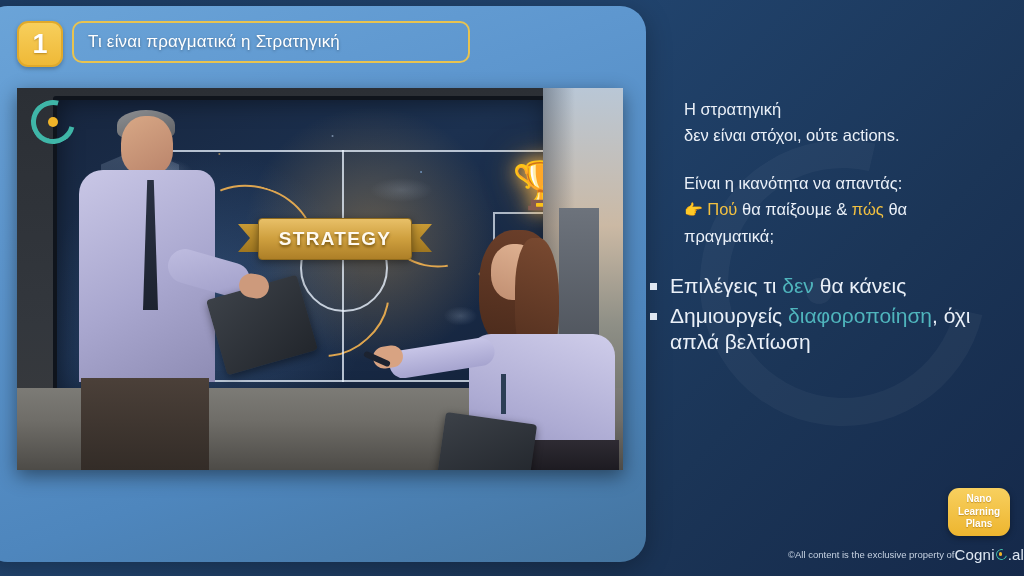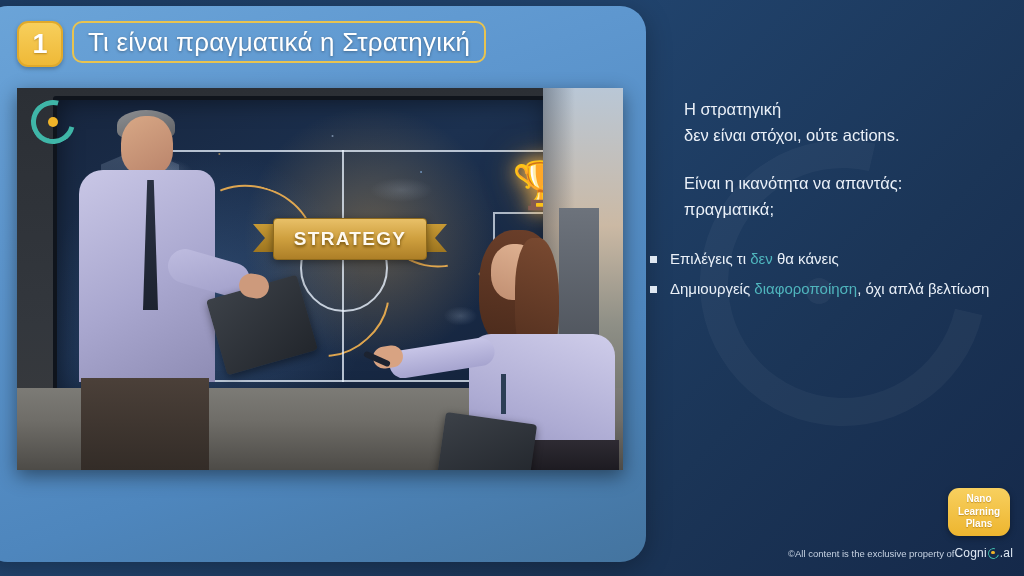--- a/index.html
+++ b/index.html
@@ -28,21 +28,21 @@
              background:linear-gradient(180deg,#f7cf5c 0%,#efb937 100%);
              border:2px solid #e0a92a;display:flex;align-items:center;justify-content:center;
              box-shadow:0 2px 4px rgba(0,0,0,.25);}
   .badge-num span{color:#fff;font-size:27px;font-weight:bold;line-height:1;
              text-shadow:0 1px 2px rgba(140,90,0,.55);}
 
   
   .title-box{position:absolute;left:72px;top:21px;height:42px;min-width:398px;
              border:2px solid #e8c350;border-radius:10px;display:flex;align-items:center;
              padding:0 14px;box-sizing:border-box;}
-  .title-box span{color:#ffffff;font-size:26px;letter-spacing:.2px;white-space:nowrap;
+  .title-box span{color:#ffffff;font-size:17px;letter-spacing:.2px;white-space:nowrap;
              text-shadow:0 1px 3px rgba(0,0,0,.35);}
 
   
   .photo{position:absolute;left:17px;top:88px;width:606px;height:382px;overflow:hidden;
          box-shadow:0 6px 18px rgba(0,0,0,.45);background:#1a2334;}
   .ph-layer{position:absolute;inset:0;}
 
   
   .ph-room{background:linear-gradient(180deg,#2b2f35 0%,#33373d 62%,#3a3b3c 100%);}
   
@@ -97,21 +97,21 @@
       clip-path:polygon(50% 0,100% 18%,100% 62%,50% 100%,0 62%,0 18%);
       border:0;box-shadow:0 0 18px rgba(180,215,255,.25);}
   .shield-bars{position:absolute;left:55px;top:92px;display:flex;align-items:flex-end;gap:3px;}
   .shield-bars i{display:block;width:7px;background:linear-gradient(180deg,#ffd36b,#e9a72c);
       border-radius:1px;box-shadow:0 0 6px rgba(255,190,80,.8);}
   .arrow-up{position:absolute;left:56px;top:74px;width:46px;height:22px;
       border-top:2px solid rgba(235,244,255,.9);border-radius:50% 50% 0 0/100% 100% 0 0;
       transform:rotate(-8deg);}
 
   
-  .banner{position:absolute;left:196px;top:118px;width:194px;height:32px;}
+  .banner{position:absolute;left:181px;top:118px;width:194px;height:32px;}
   .banner-tail{position:absolute;top:6px;width:34px;height:28px;
       background:linear-gradient(180deg,#c89a34,#9e7620);}
   .banner-tail.l{left:0;clip-path:polygon(0 0,100% 0,100% 100%,0 100%,12px 50%);}
   .banner-tail.r{right:0;clip-path:polygon(0 0,100% 0,calc(100% - 12px) 50%,100% 100%,0 100%);}
   .banner-mid{position:absolute;left:20px;right:20px;top:0;height:40px;
       background:linear-gradient(180deg,#e8c068 0%,#cfa03f 48%,#ad7f27 100%);
       border-radius:4px;border:1px solid #8f6a1c;display:flex;align-items:center;
       justify-content:center;box-shadow:0 2px 8px rgba(0,0,0,.45);}
   .banner-mid span{color:#fffaf0;font-size:19px;font-weight:bold;letter-spacing:1.3px;
       text-shadow:0 2px 3px rgba(90,60,0,.75);}
@@ -179,32 +179,32 @@
   
   .right-col{position:absolute;left:648px;top:96px;width:350px;color:#e8eef7;}
   .para{font-size:16.5px;line-height:26px;color:#eaf0f8;margin-left:36px;}
   .gap{height:22px;}
   .gold{color:#f2c040;}
   .teal{color:#4fb5bd;}
   .emoji{font-size:15px;}
 
   .bullets{margin-top:24px;list-style:none;padding:0;}
   .bullets li{position:relative;padding-left:22px;margin-bottom:4px;
-      font-size:15px;line-height:26px;color:#eaf0f8;}
+      font-size:21px;line-height:26px;color:#eaf0f8;}
   .bullets li .sq{position:absolute;left:2px;top:10px;width:7px;height:7px;background:#dfe7f1;}
 
   
   .nlp{position:absolute;left:948px;top:488px;width:62px;height:48px;border-radius:11px;
       background:linear-gradient(180deg,#f8d05f,#edb52f);display:flex;flex-direction:column;
       align-items:center;justify-content:center;box-shadow:0 2px 6px rgba(0,0,0,.35);}
   .nlp b{display:block;color:#ffffff;font-size:10px;line-height:12.5px;font-weight:bold;
       text-shadow:0 1px 1px rgba(150,100,0,.5);}
   .copyright{position:absolute;left:788px;top:546px;font-size:9.5px;color:#c6d2e2;white-space:nowrap;
       display:flex;align-items:center;gap:0;}
-  .copyright .brand{font-size:12px;color:#dfe8f3;letter-spacing:.2px;}
+  .copyright .brand{font-size:15px;color:#dfe8f3;letter-spacing:.2px;}
   .cglyph{display:inline-block;position:relative;width:11px;height:11px;margin:0 1px;
       vertical-align:-1px;}
   .cglyph .r{position:absolute;inset:0;border:1.6px solid #3fb6a8;border-radius:50%;
       border-right-color:transparent;transform:rotate(-30deg);}
   .cglyph .d{position:absolute;left:3.4px;top:3.4px;width:3.4px;height:3.4px;border-radius:50%;
       background:#f0b429;}
 </style>
 </head>
 <body>
 
@@ -293,20 +293,24 @@
 
     <div class="para">
       <div>Η στρατηγική</div>
       <div>δεν είναι στόχοι, ούτε actions.</div>
     </div>
 
     <div class="gap"></div>
 
     <div class="para">
       <div>Είναι η ικανότητα να απαντάς:</div>
+      <div>
+        <span class="emoji">👉</span>
+        <span class="gold">Πού</span><span> θα παίξουμε &amp; </span><span class="gold">πώς</span><span> θα</span>
+      </div>
       <div>πραγματικά;</div>
     </div>
 
     <ul class="bullets">
       <li>
         <span class="sq"></span><span>Επιλέγεις τι </span><span class="teal">δεν</span><span> θα κάνεις</span>
       </li>
       <li>
         <span class="sq"></span><span>Δημιουργείς </span><span class="teal">διαφοροποίηση</span><span>, όχι απλά βελτίωση</span>
       </li>

